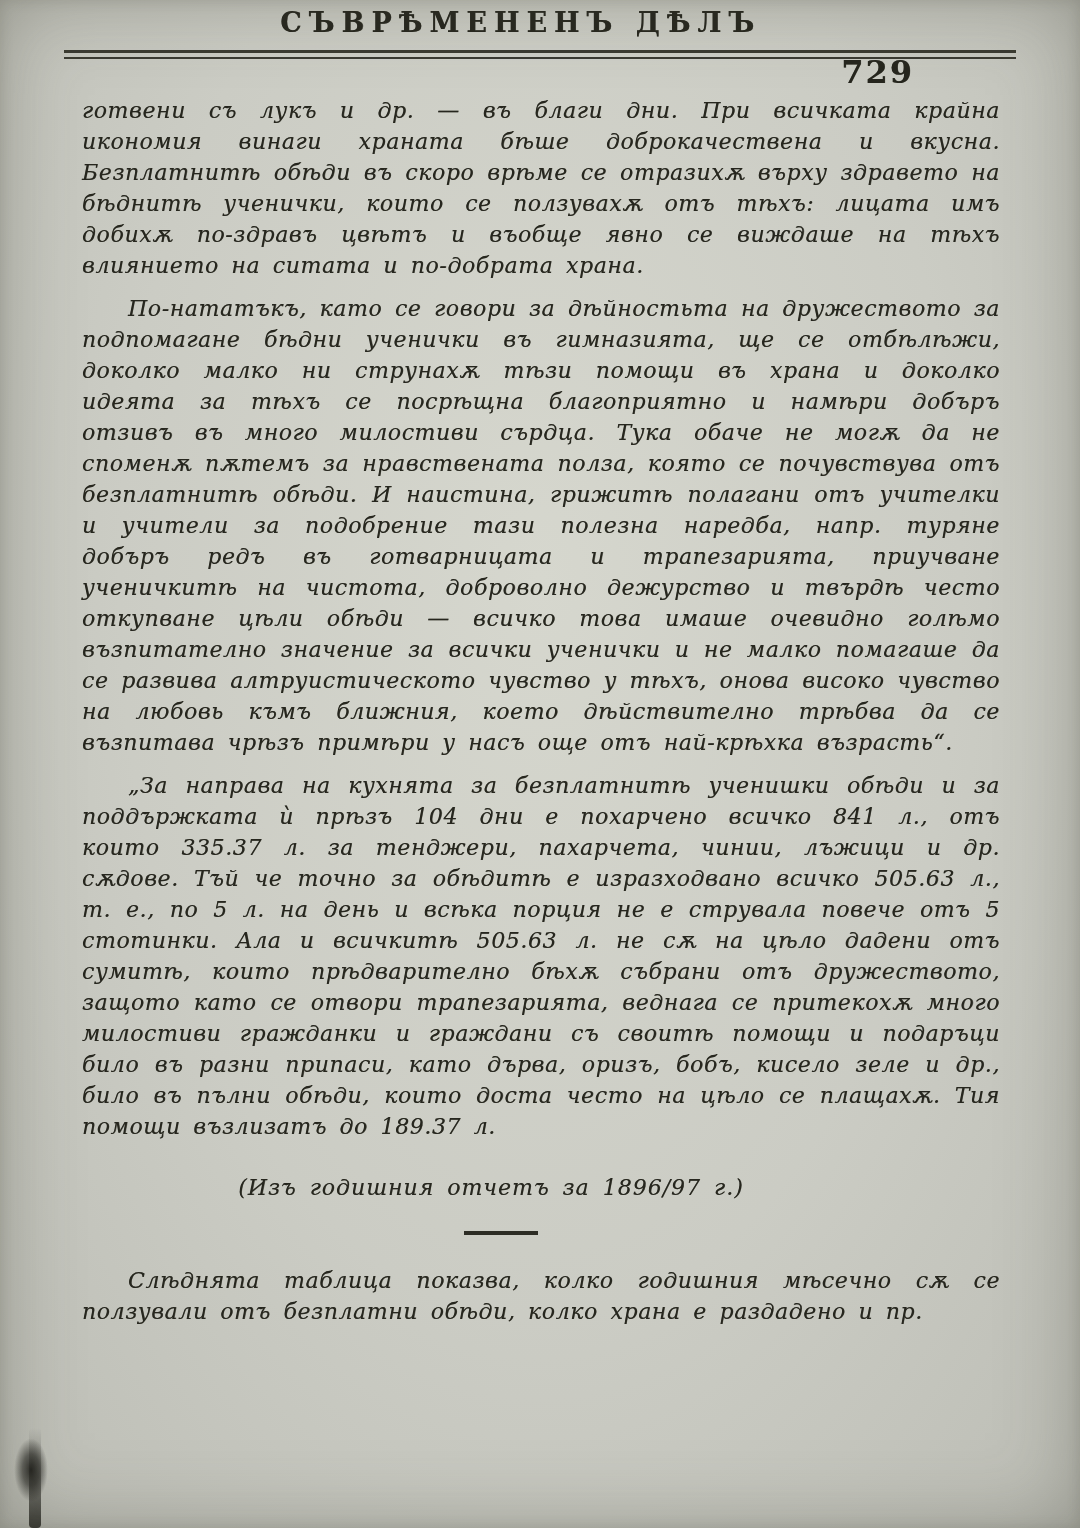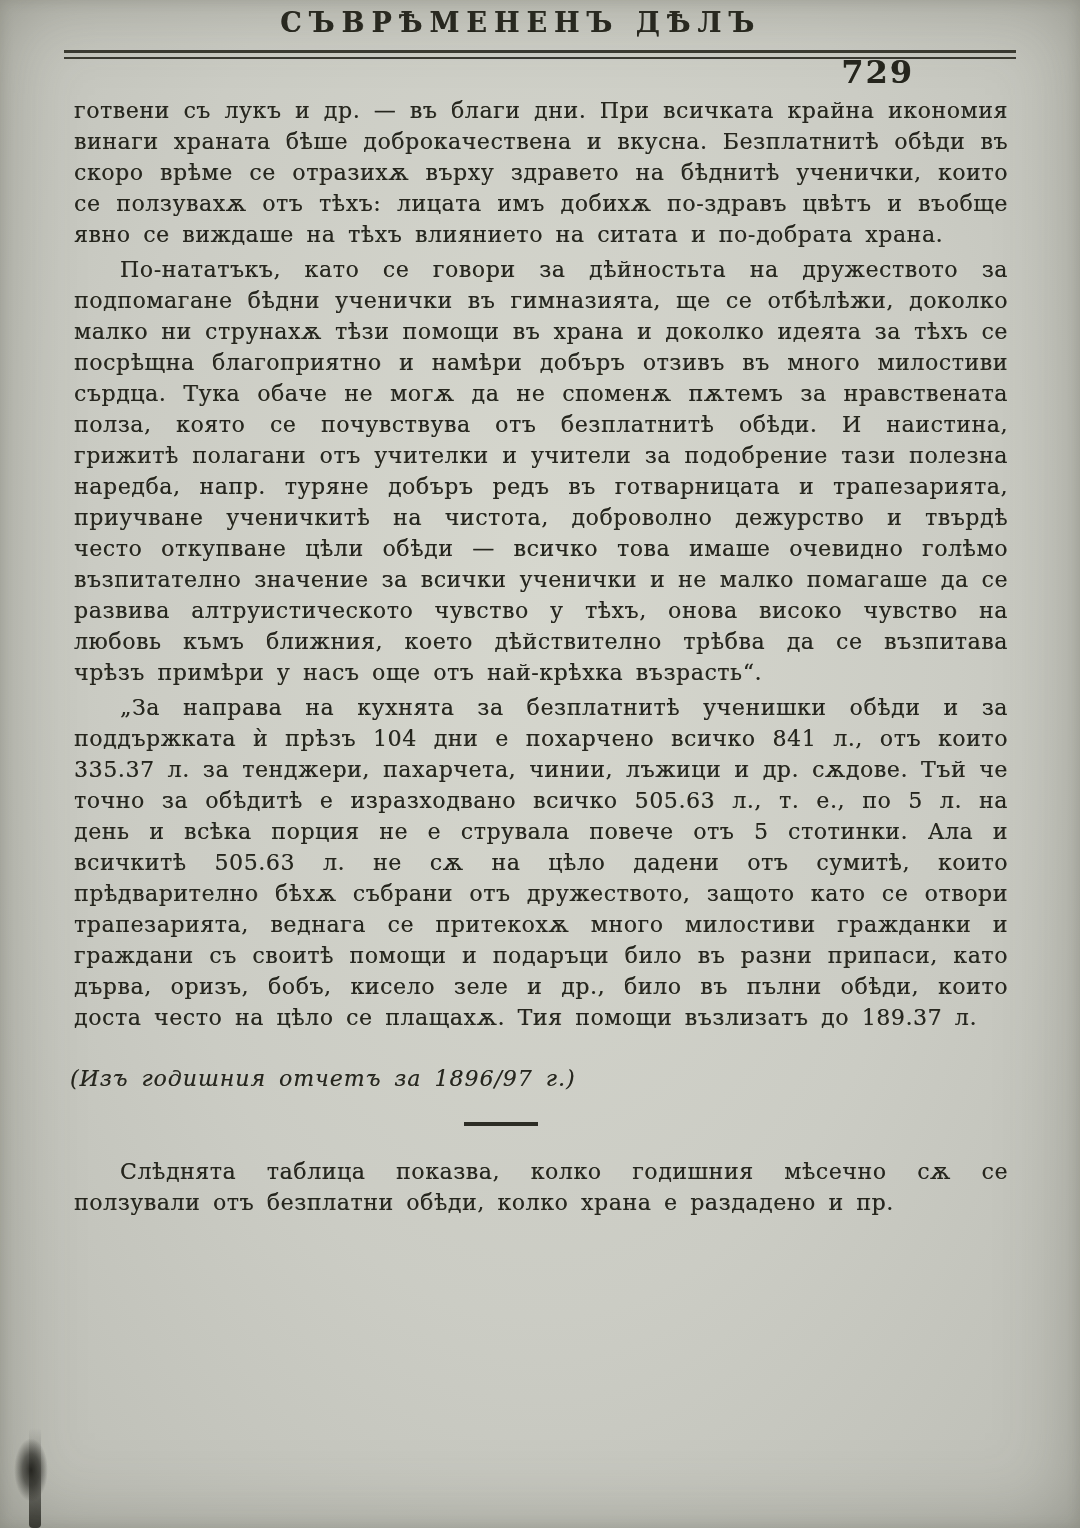--- a/index.html
+++ b/index.html
@@ -61,29 +61,30 @@
   
   .body-text {
     margin: 36px 68px 0 70px;
     font-size: 22px;
     line-height: 31px;
     text-align: justify;
     word-spacing: 5px;
     letter-spacing: 0.6px;
   }
   .para {
-    margin: 4px;
+    margin: 12px;
     text-indent: 46px;
+    font-style: italic;
   }
   .para.continuation {
     text-indent: 0;
   }
   .citation {
     margin: 30px 0 0 0;
-    text-align: left;
+    text-align: center;
     margin-right: 100px;
     font-style: italic;
     font-size: 22px;
     letter-spacing: 1px;
     text-indent: 0;
   }
   .separator {
     width: 74px;
     height: 0;
     border: 0;

